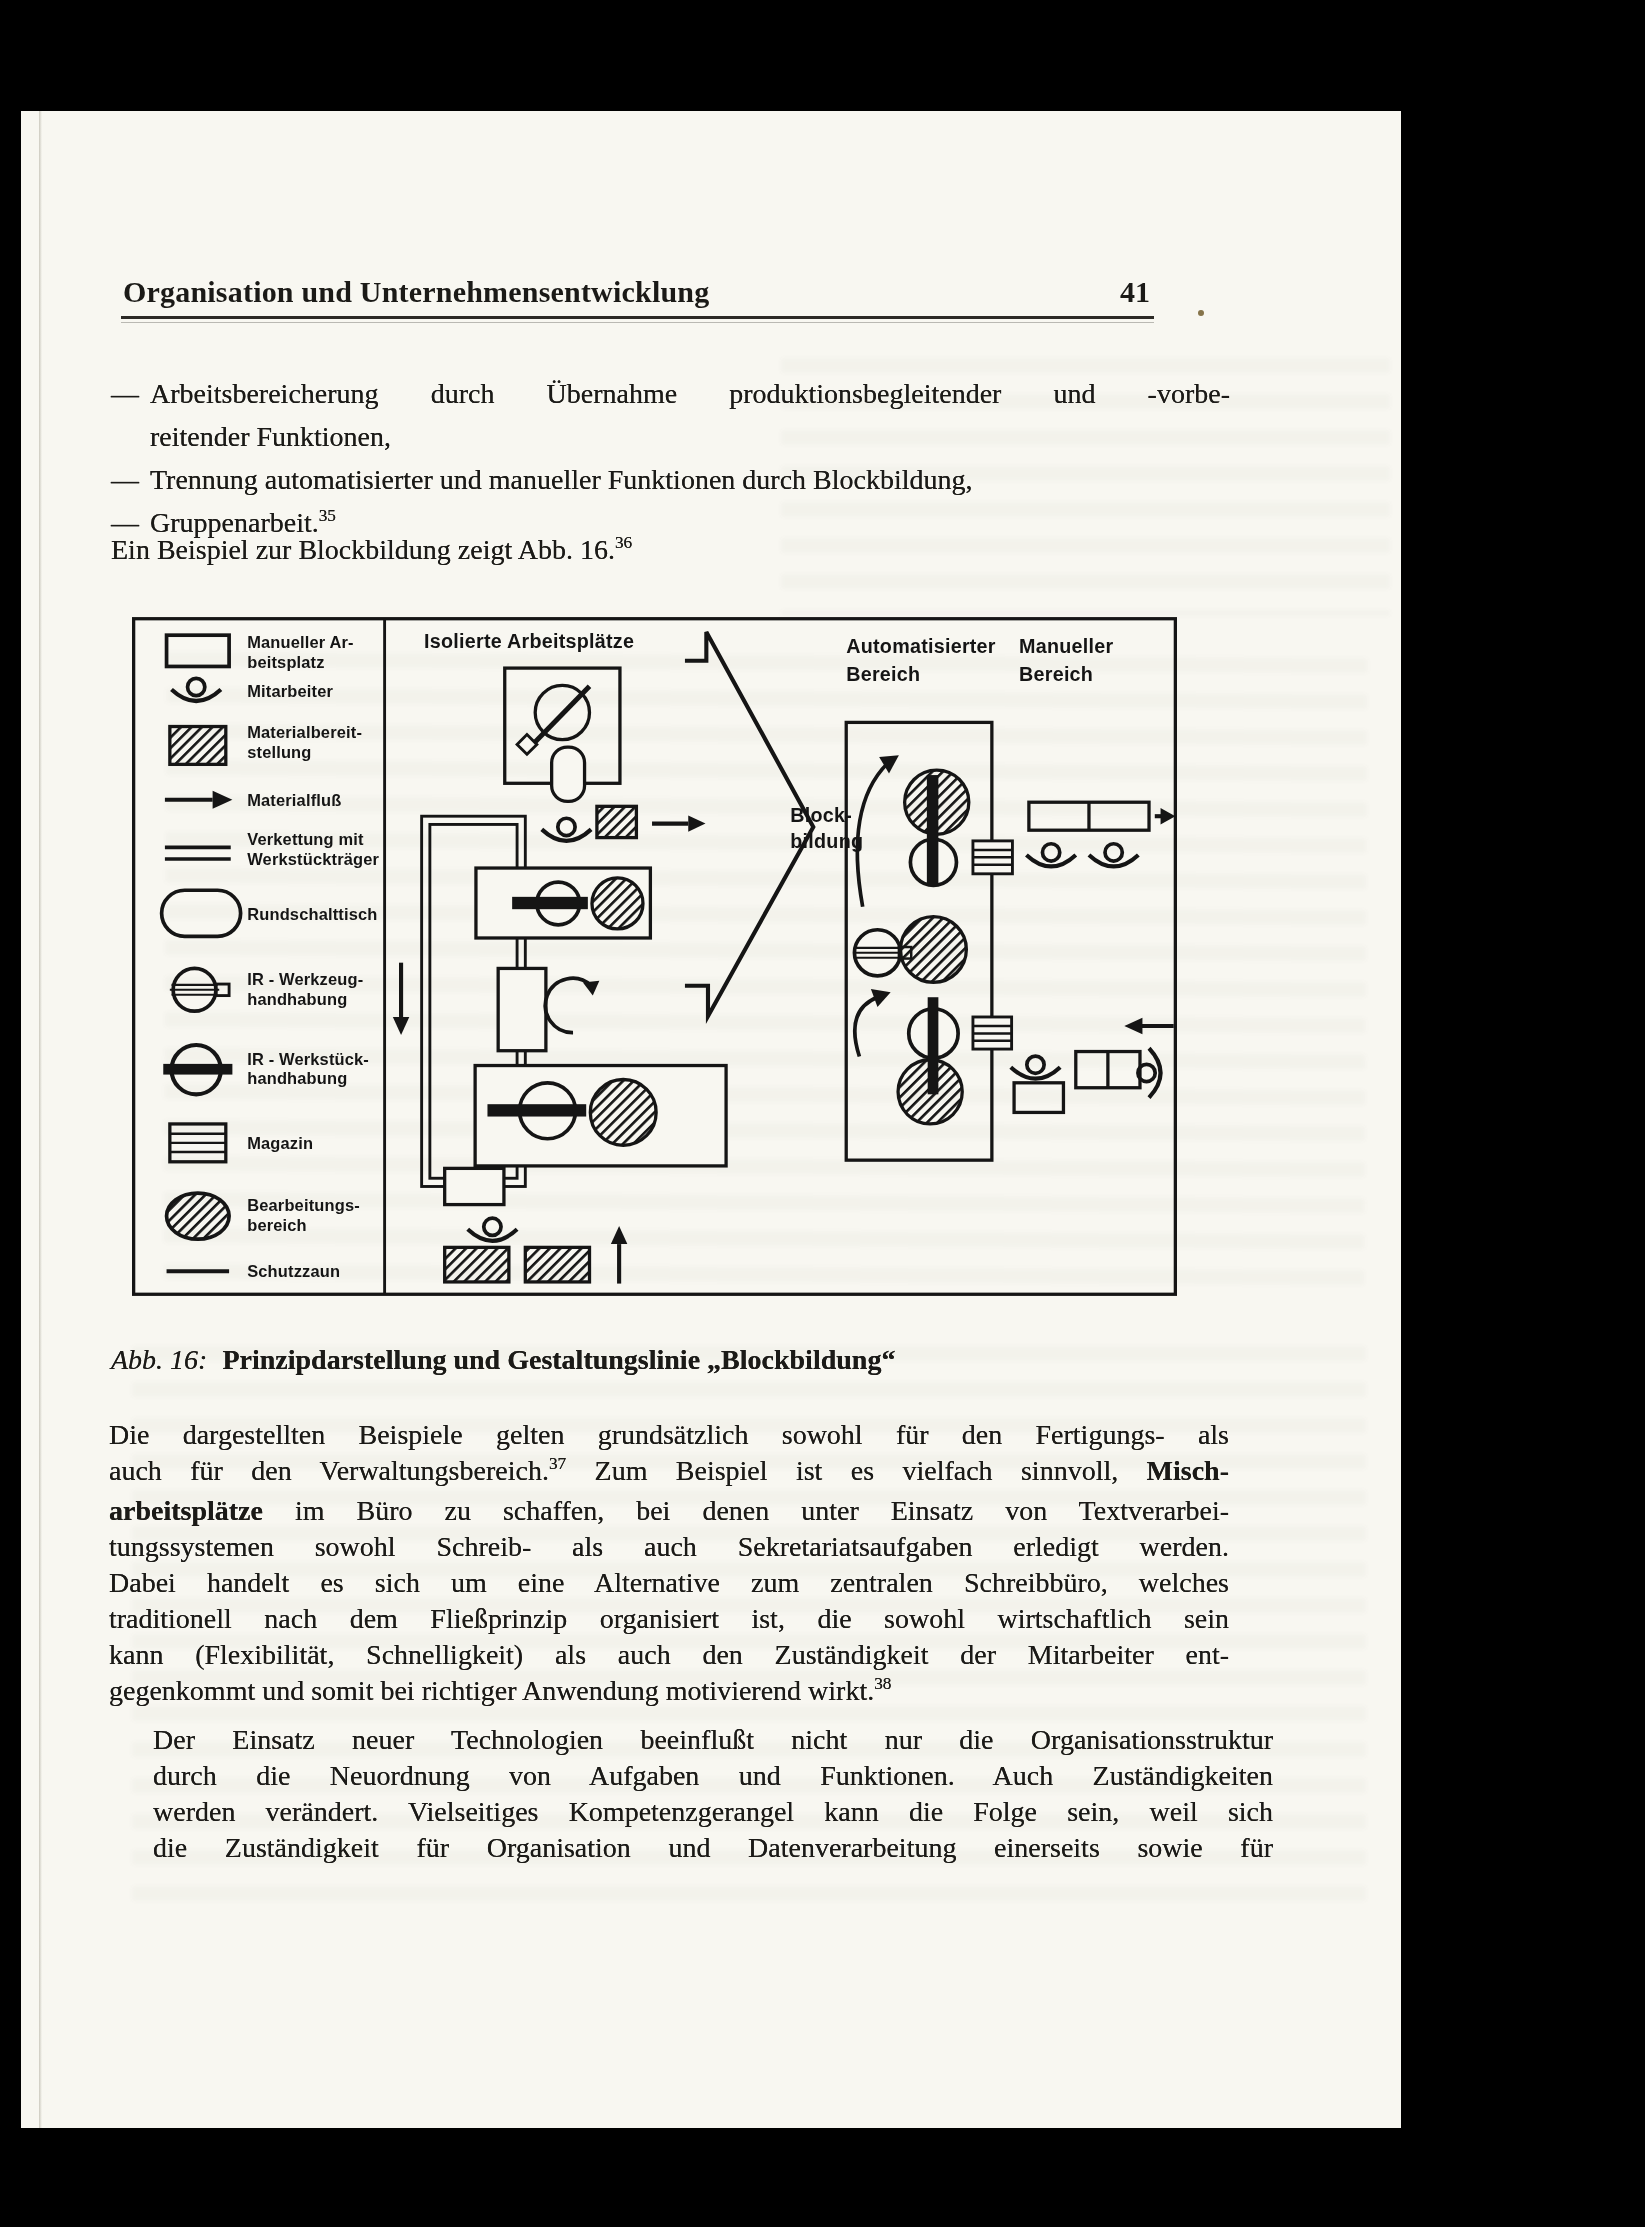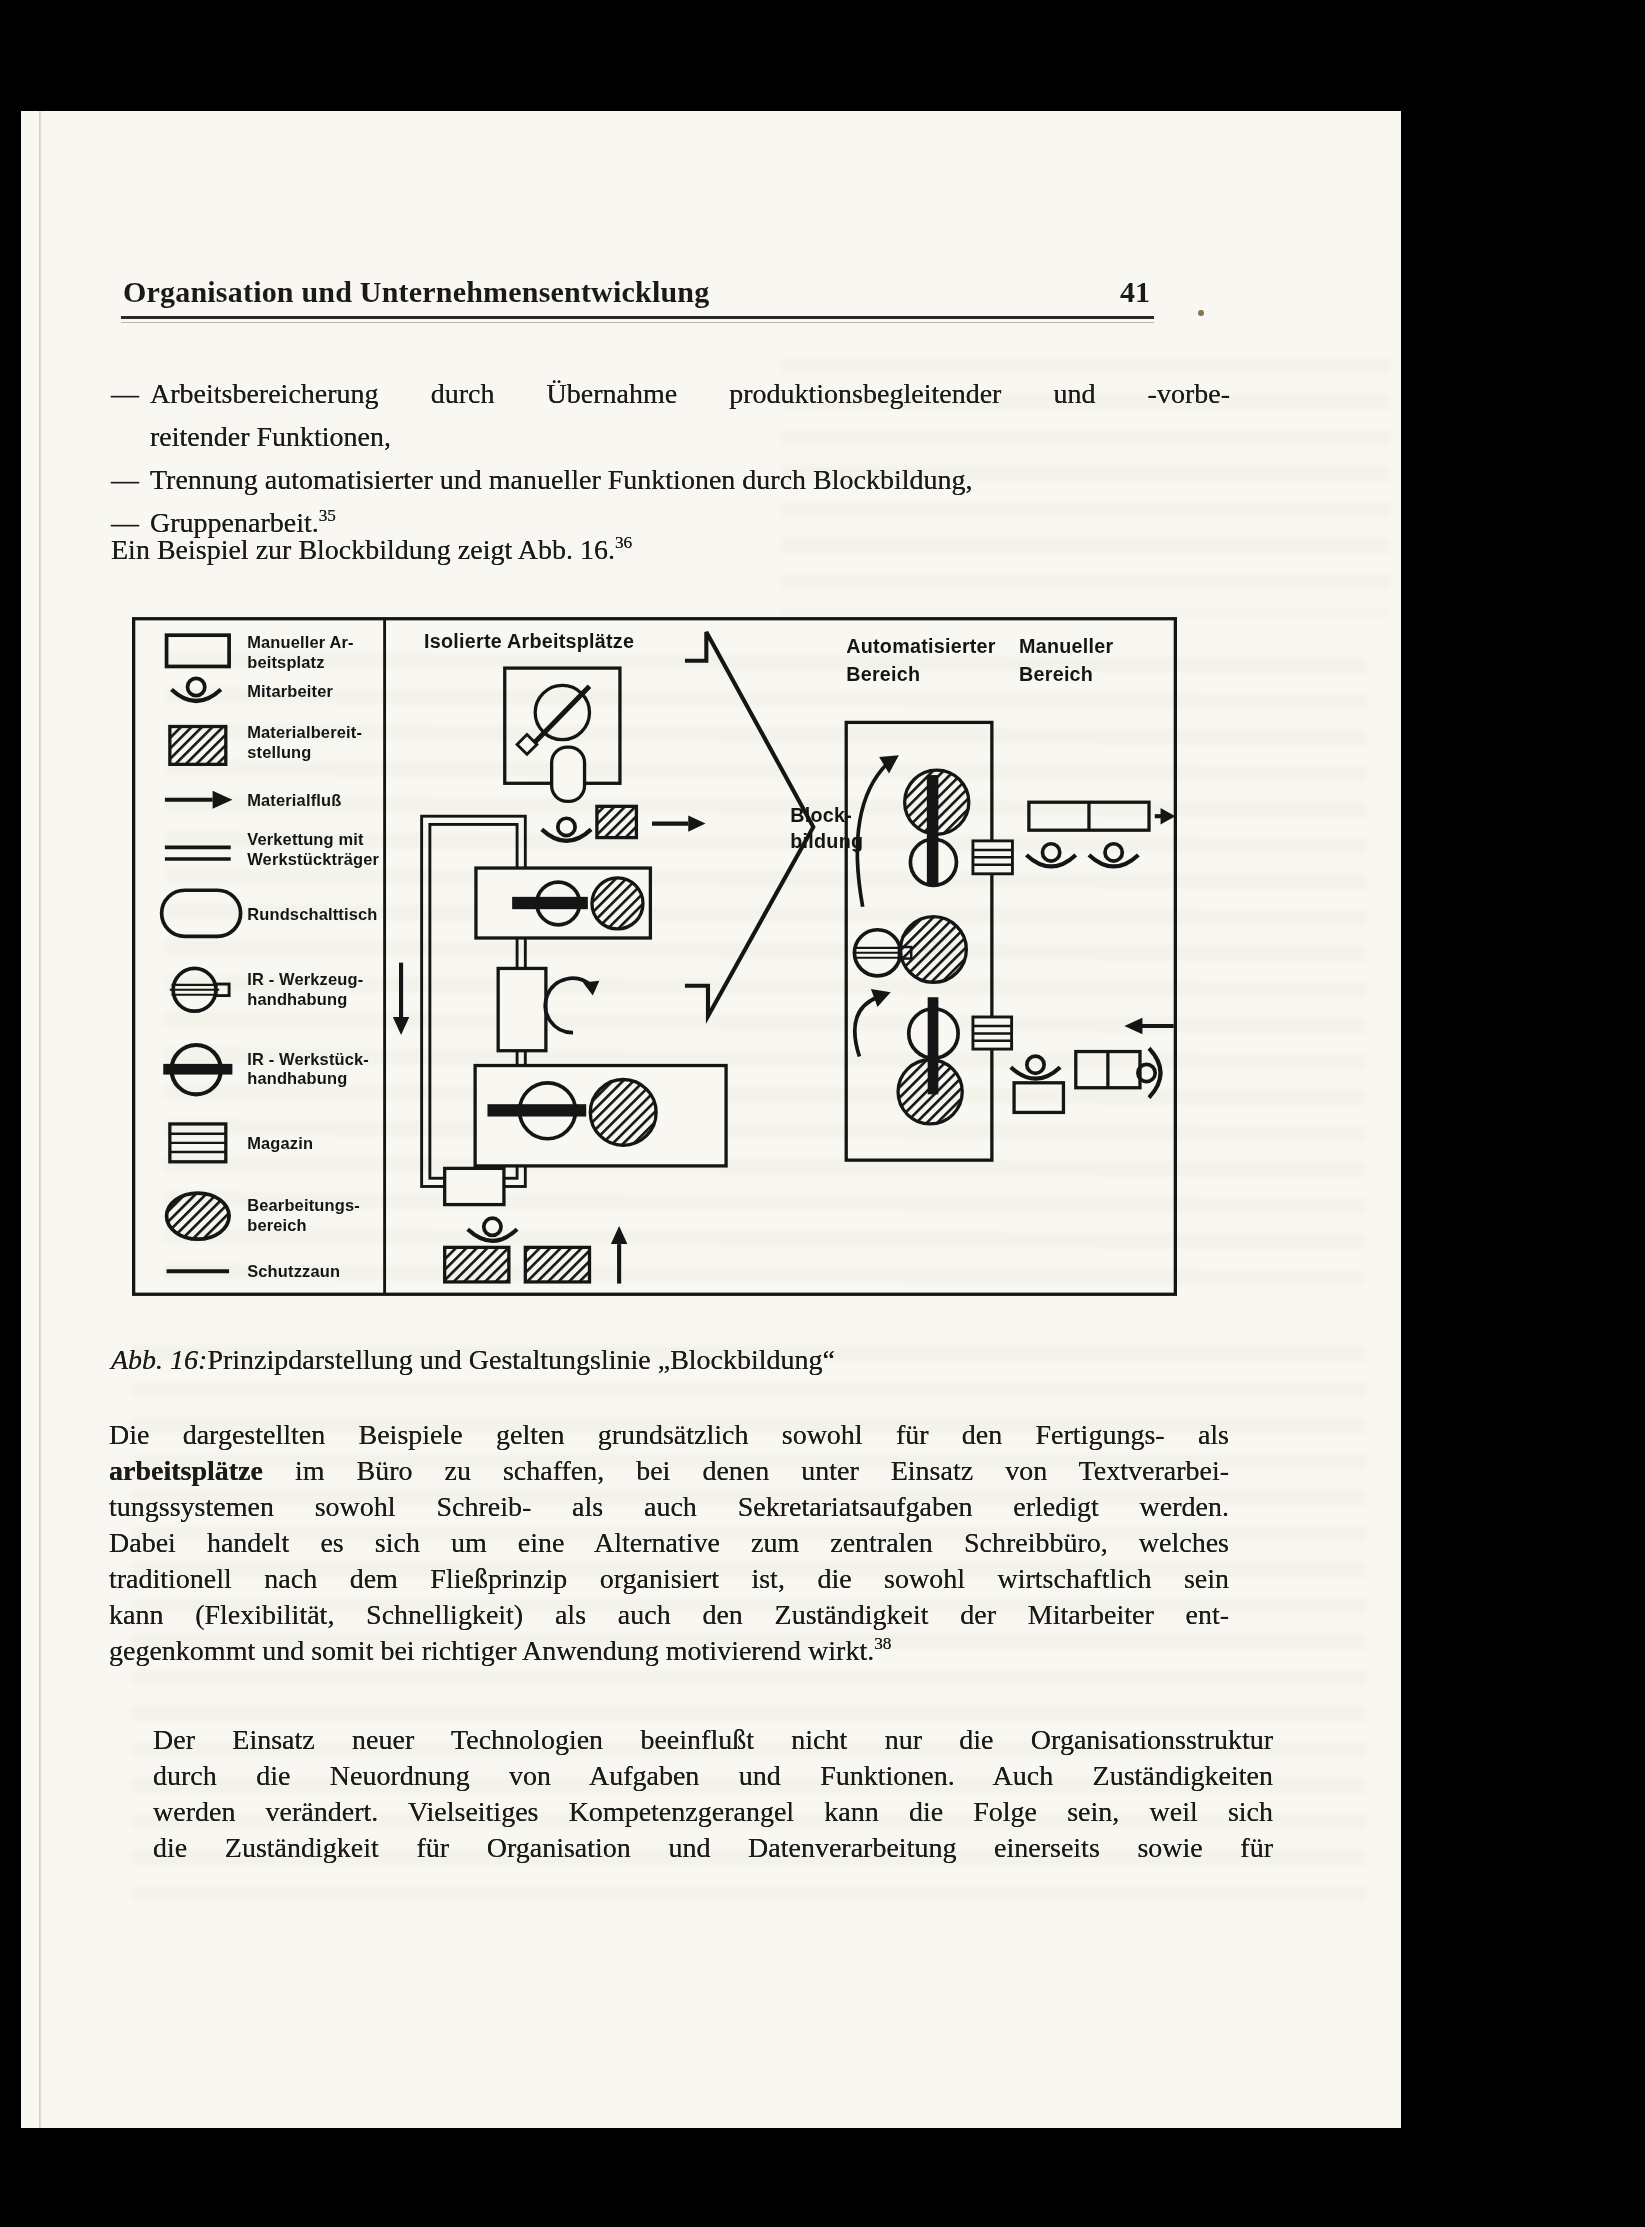--- a/index.html
+++ b/index.html
@@ -23,21 +23,21 @@
   .line{text-align:justify;text-align-last:justify;}
   .line.short{text-align-last:left;}
   .seg-b{font-weight:bold;}
   .seg-sup{font-size:17.3px;position:relative;top:-10.7px;}
   .bullets{left:111px;top:372px;width:1119px;}
   .bullet{position:relative;padding-left:39px;}
   .dash{position:absolute;left:0;top:0;}
   .example{left:111px;top:532px;width:1119px;}
   .caption{left:111px;top:1344px;width:1120px;font-size:28px;text-shadow:0 0 0.5px rgba(27,26,23,.9);}
   .caption .lbl{font-style:italic;text-align:center;}
-  .caption .txt{}
+  .caption .txt{margin-left:15px;font-weight:bold;}
   .para1{left:109px;top:1417px;width:1120px;}
   .para2{left:109px;top:1722px;width:1120px;margin-left:44px;}
   
   svg.figure{position:absolute;left:132px;top:617px;width:1045px;height:679px;}
   svg.figure text{font-family:"Liberation Sans",sans-serif;font-weight:bold;fill:#151515;}
   text.leg{font-size:20px;letter-spacing:.2px;}
   text.sect{font-size:24px;letter-spacing:.3px;}
   .sk{stroke:#151515;fill:none;}
 </style>
 </head>
@@ -280,20 +280,21 @@
     <use href="#person-sym" transform="translate(1240,554) rotate(-90)"></use>
   </g>
 </svg>
 
 <div class="abs caption">
   <span class="lbl">Abb. 16:</span><span class="txt">Prinzipdarstellung und Gestaltungslinie „Blockbildung“</span>
 </div>
 
 <div class="abs para para1">
     <div class="line"><span>Die dargestellten Beispiele gelten grundsätzlich sowohl für den Fertigungs- als</span></div>
+    <div class="line"><span>auch für den Verwaltungsbereich.</span><span class="seg-sup">37</span><span> Zum Beispiel ist es vielfach sinnvoll, </span><span class="seg-b">Misch-</span></div>
     <div class="line"><span class="seg-b">arbeitsplätze</span><span> im Büro zu schaffen, bei denen unter Einsatz von Textverarbei-</span></div>
     <div class="line"><span>tungssystemen sowohl Schreib- als auch Sekretariatsaufgaben erledigt werden.</span></div>
     <div class="line"><span>Dabei handelt es sich um eine Alternative zum zentralen Schreibbüro, welches</span></div>
     <div class="line"><span>traditionell nach dem Fließprinzip organisiert ist, die sowohl wirtschaftlich sein</span></div>
     <div class="line"><span>kann (Flexibilität, Schnelligkeit) als auch den Zuständigkeit der Mitarbeiter ent-</span></div>
     <div class="line short"><span>gegenkommt und somit bei richtiger Anwendung motivierend wirkt.</span><span class="seg-sup">38</span></div>
   </div>
 <div class="abs para para2">
     <div class="line"><span>Der Einsatz neuer Technologien beeinflußt nicht nur die Organisationsstruktur</span></div>
     <div class="line"><span>durch die Neuordnung von Aufgaben und Funktionen. Auch Zuständigkeiten</span></div>

